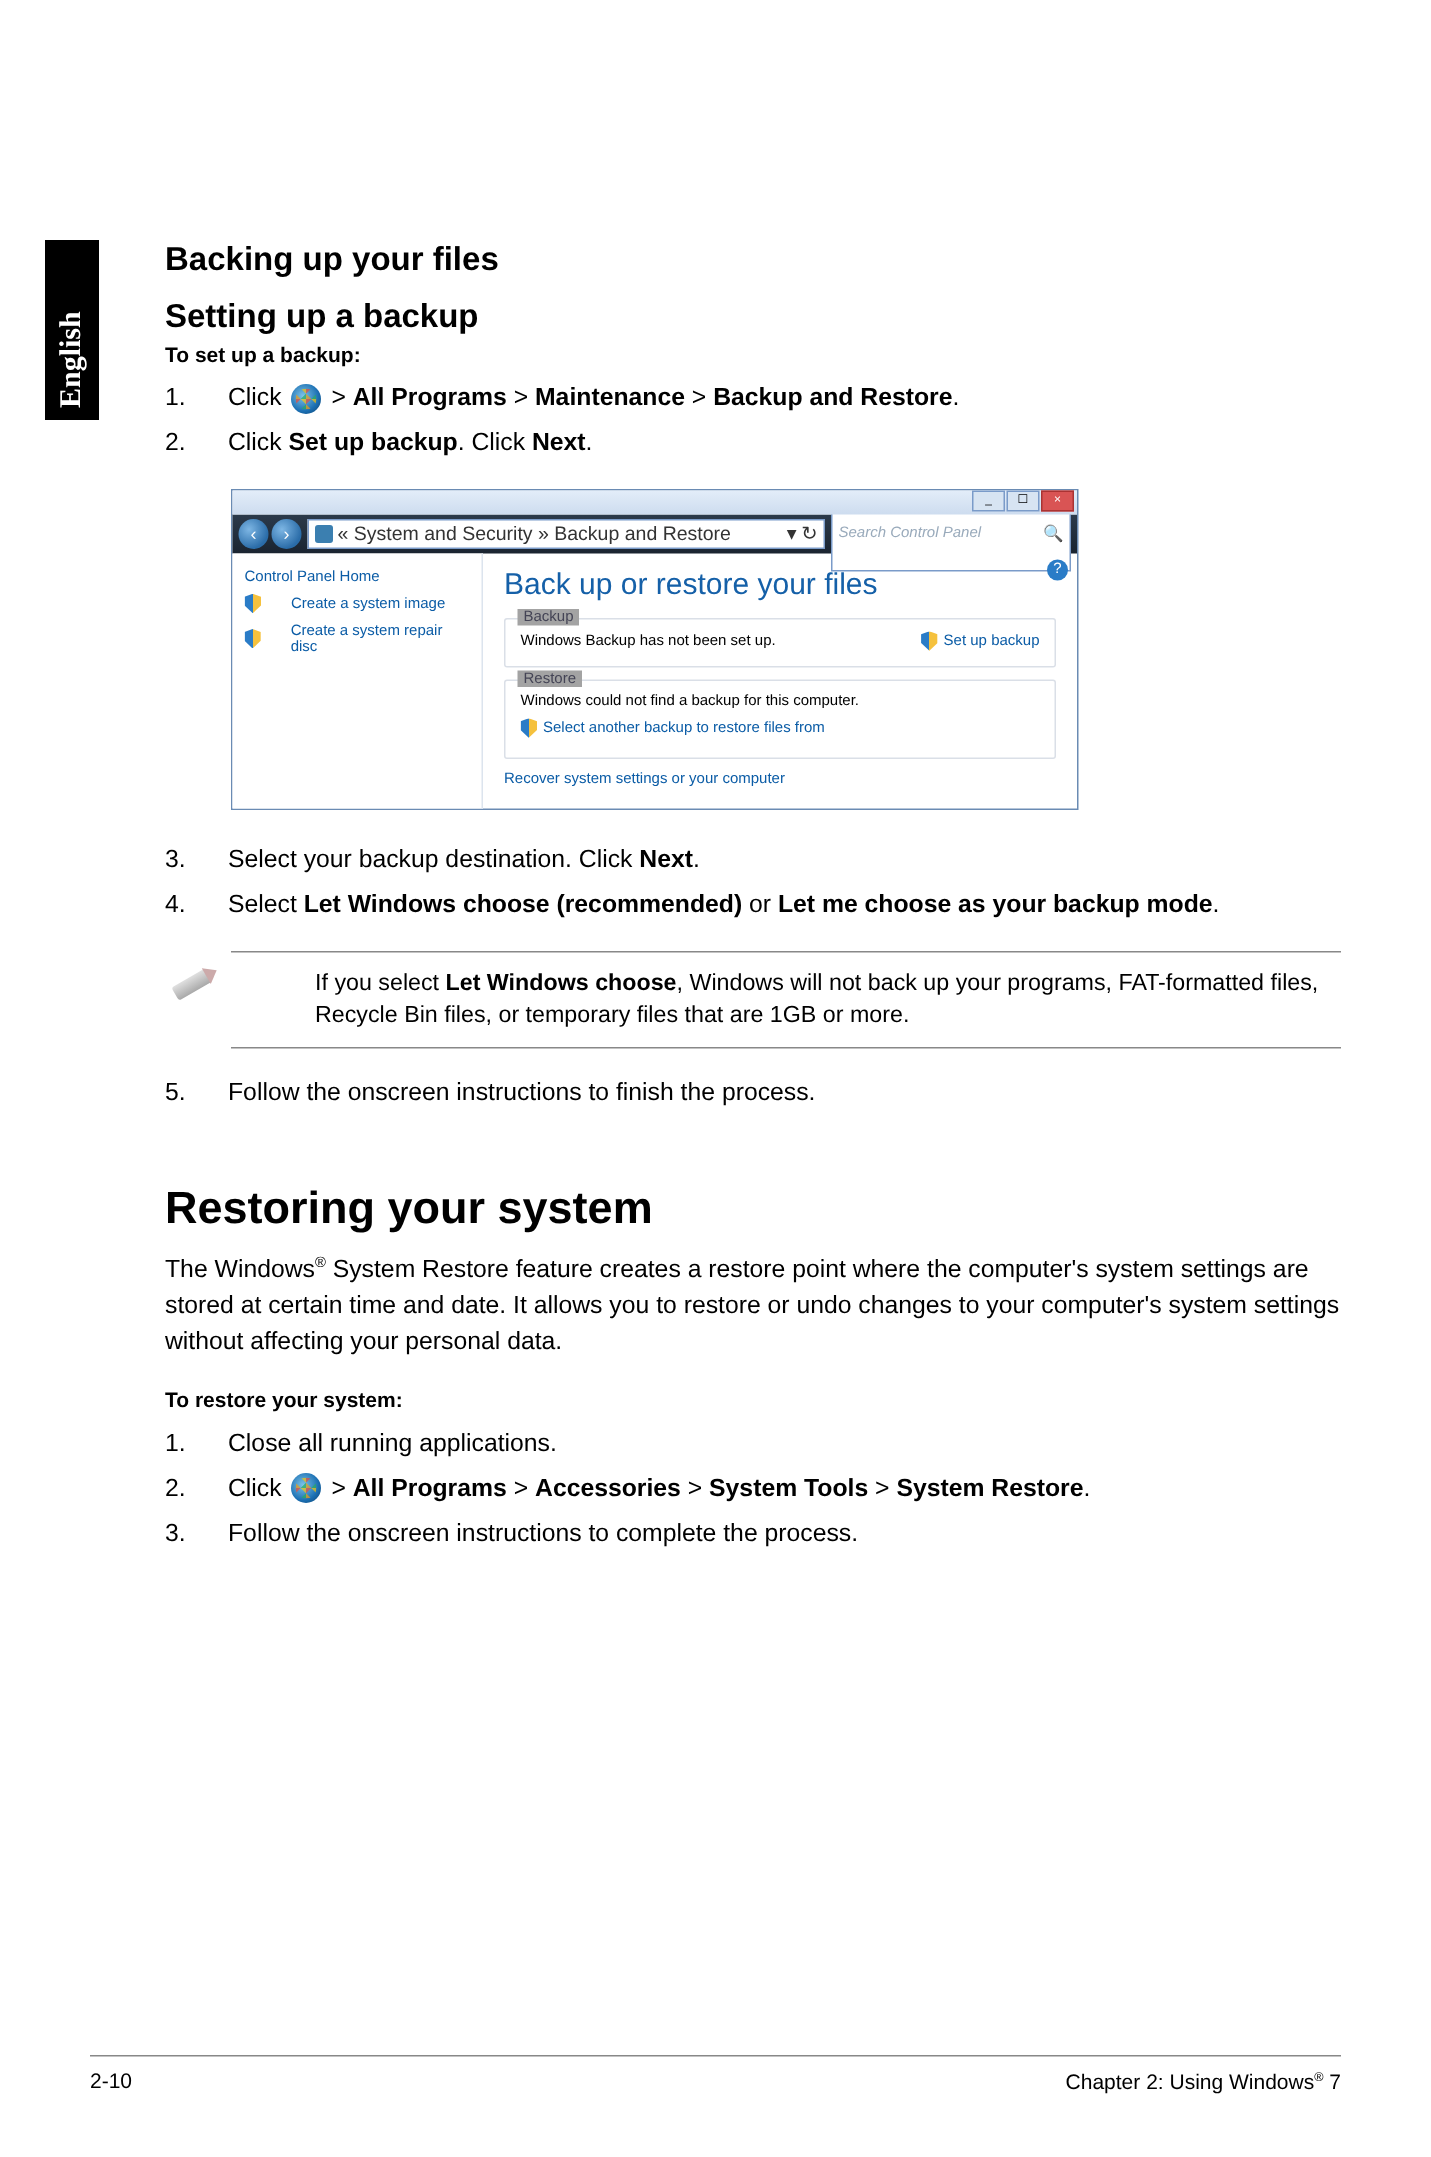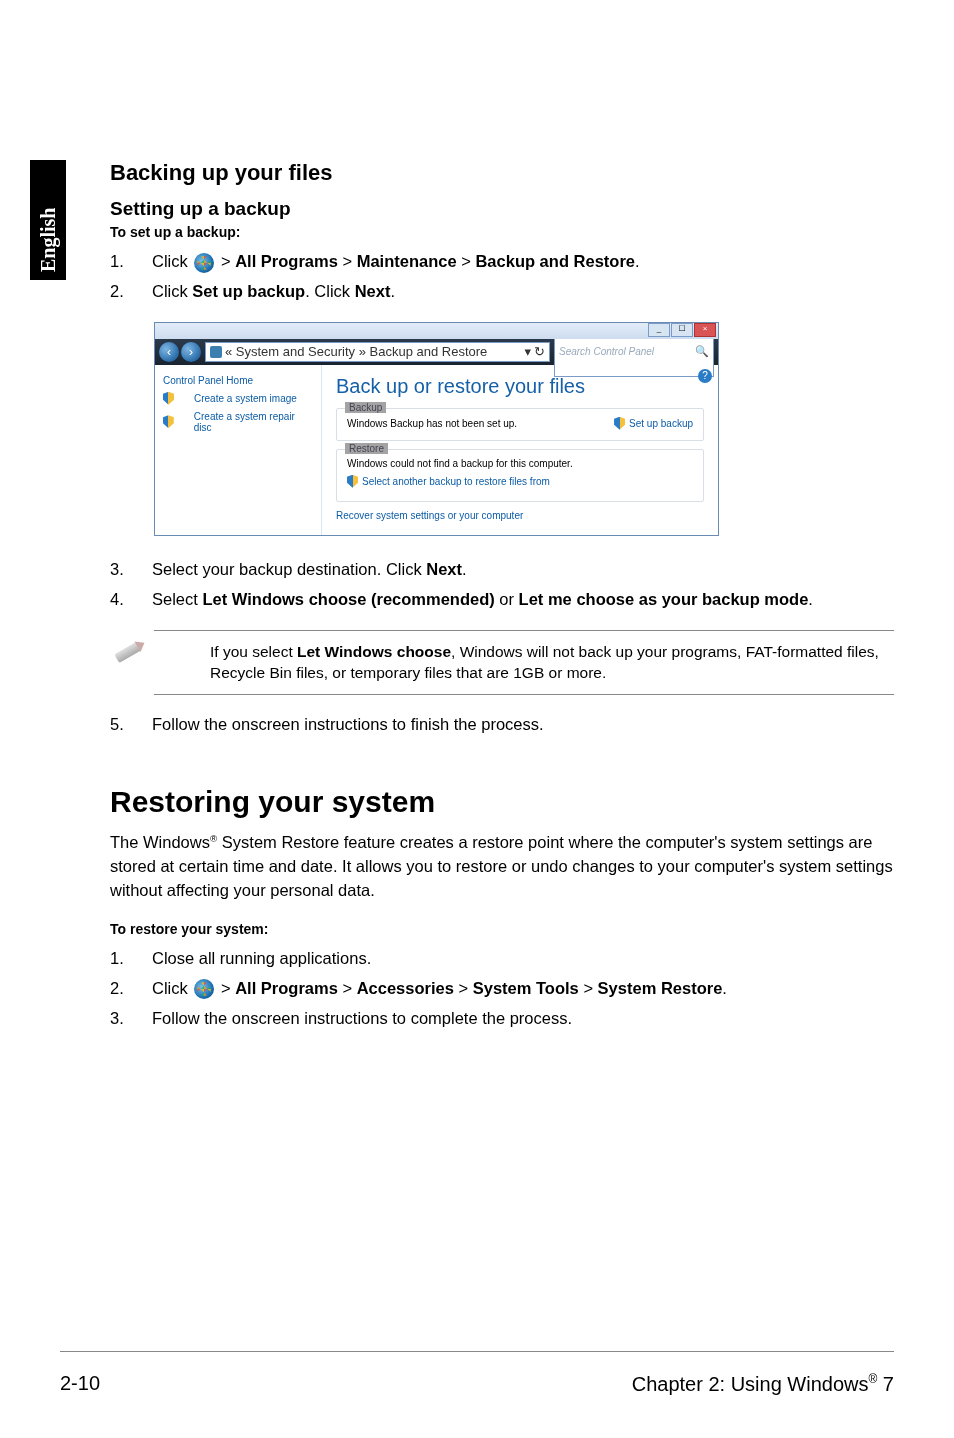--- a/index.html
+++ b/index.html
@@ -36,21 +36,21 @@
     justify-content: flex-start;
     padding-top: 8px;
     box-sizing: border-box;
     transform: rotate(180deg);
   }
   h2.section-title {
     font-size: 22px;
     margin: 0 0 12px 0;
   }
   h3.subsection {
-    font-size: 19px;
+    font-size: 22px;
     margin: 10px 0 4px 0;
   }
   .instr-lead {
     font-size: 14px;
     font-weight: bold;
     margin: 4px 0 10px 0;
   }
   ol.steps {
     list-style: none;
     padding: 0;
@@ -317,24 +317,24 @@
   .sup {
     font-size: 0.6em;
     vertical-align: super;
   }
   .footer {
     position: absolute;
     bottom: 42px;
     left: 60px;
     right: 60px;
     border-top: 1px solid #888;
-    padding-top: 20px;
+    padding-top: 8px;
     display: flex;
     justify-content: space-between;
-    font-size: 20px;
+    font-size: 14px;
   }
 </style>
 </head>
 <body>
 
 <div class="page">
 
   <div class="lang-tab">English</div>
 
   <h2 class="section-title">Backing up your files</h2>

